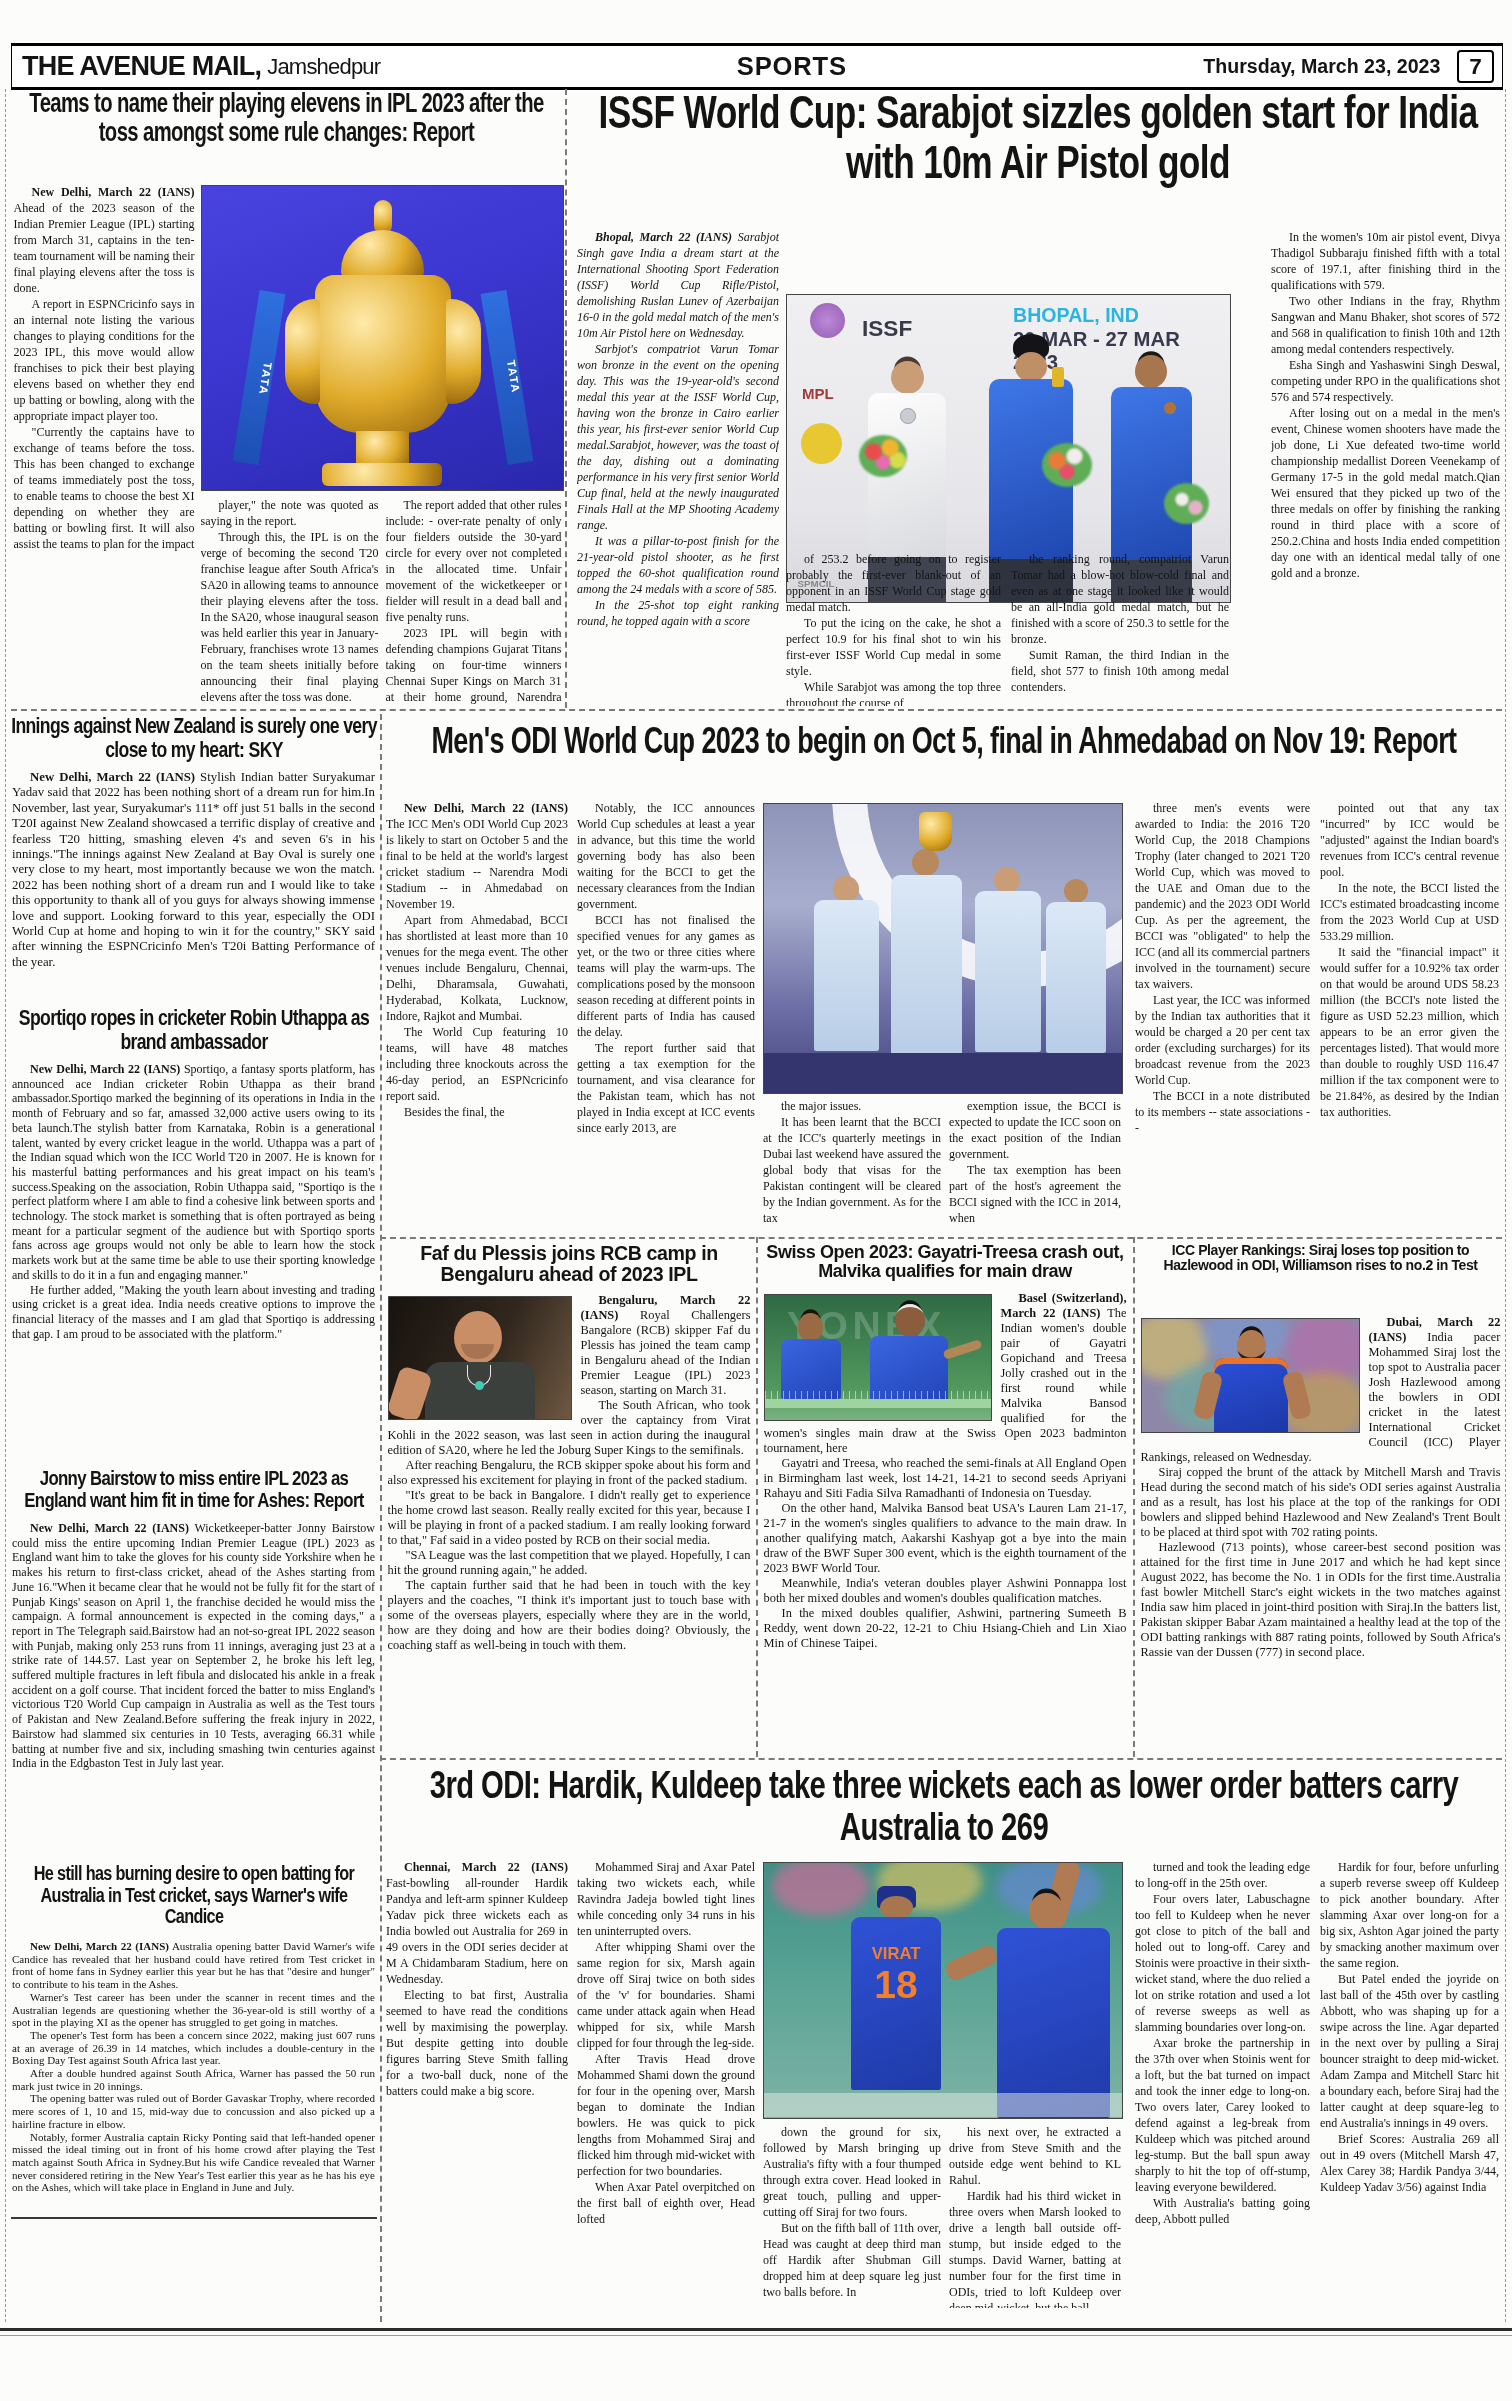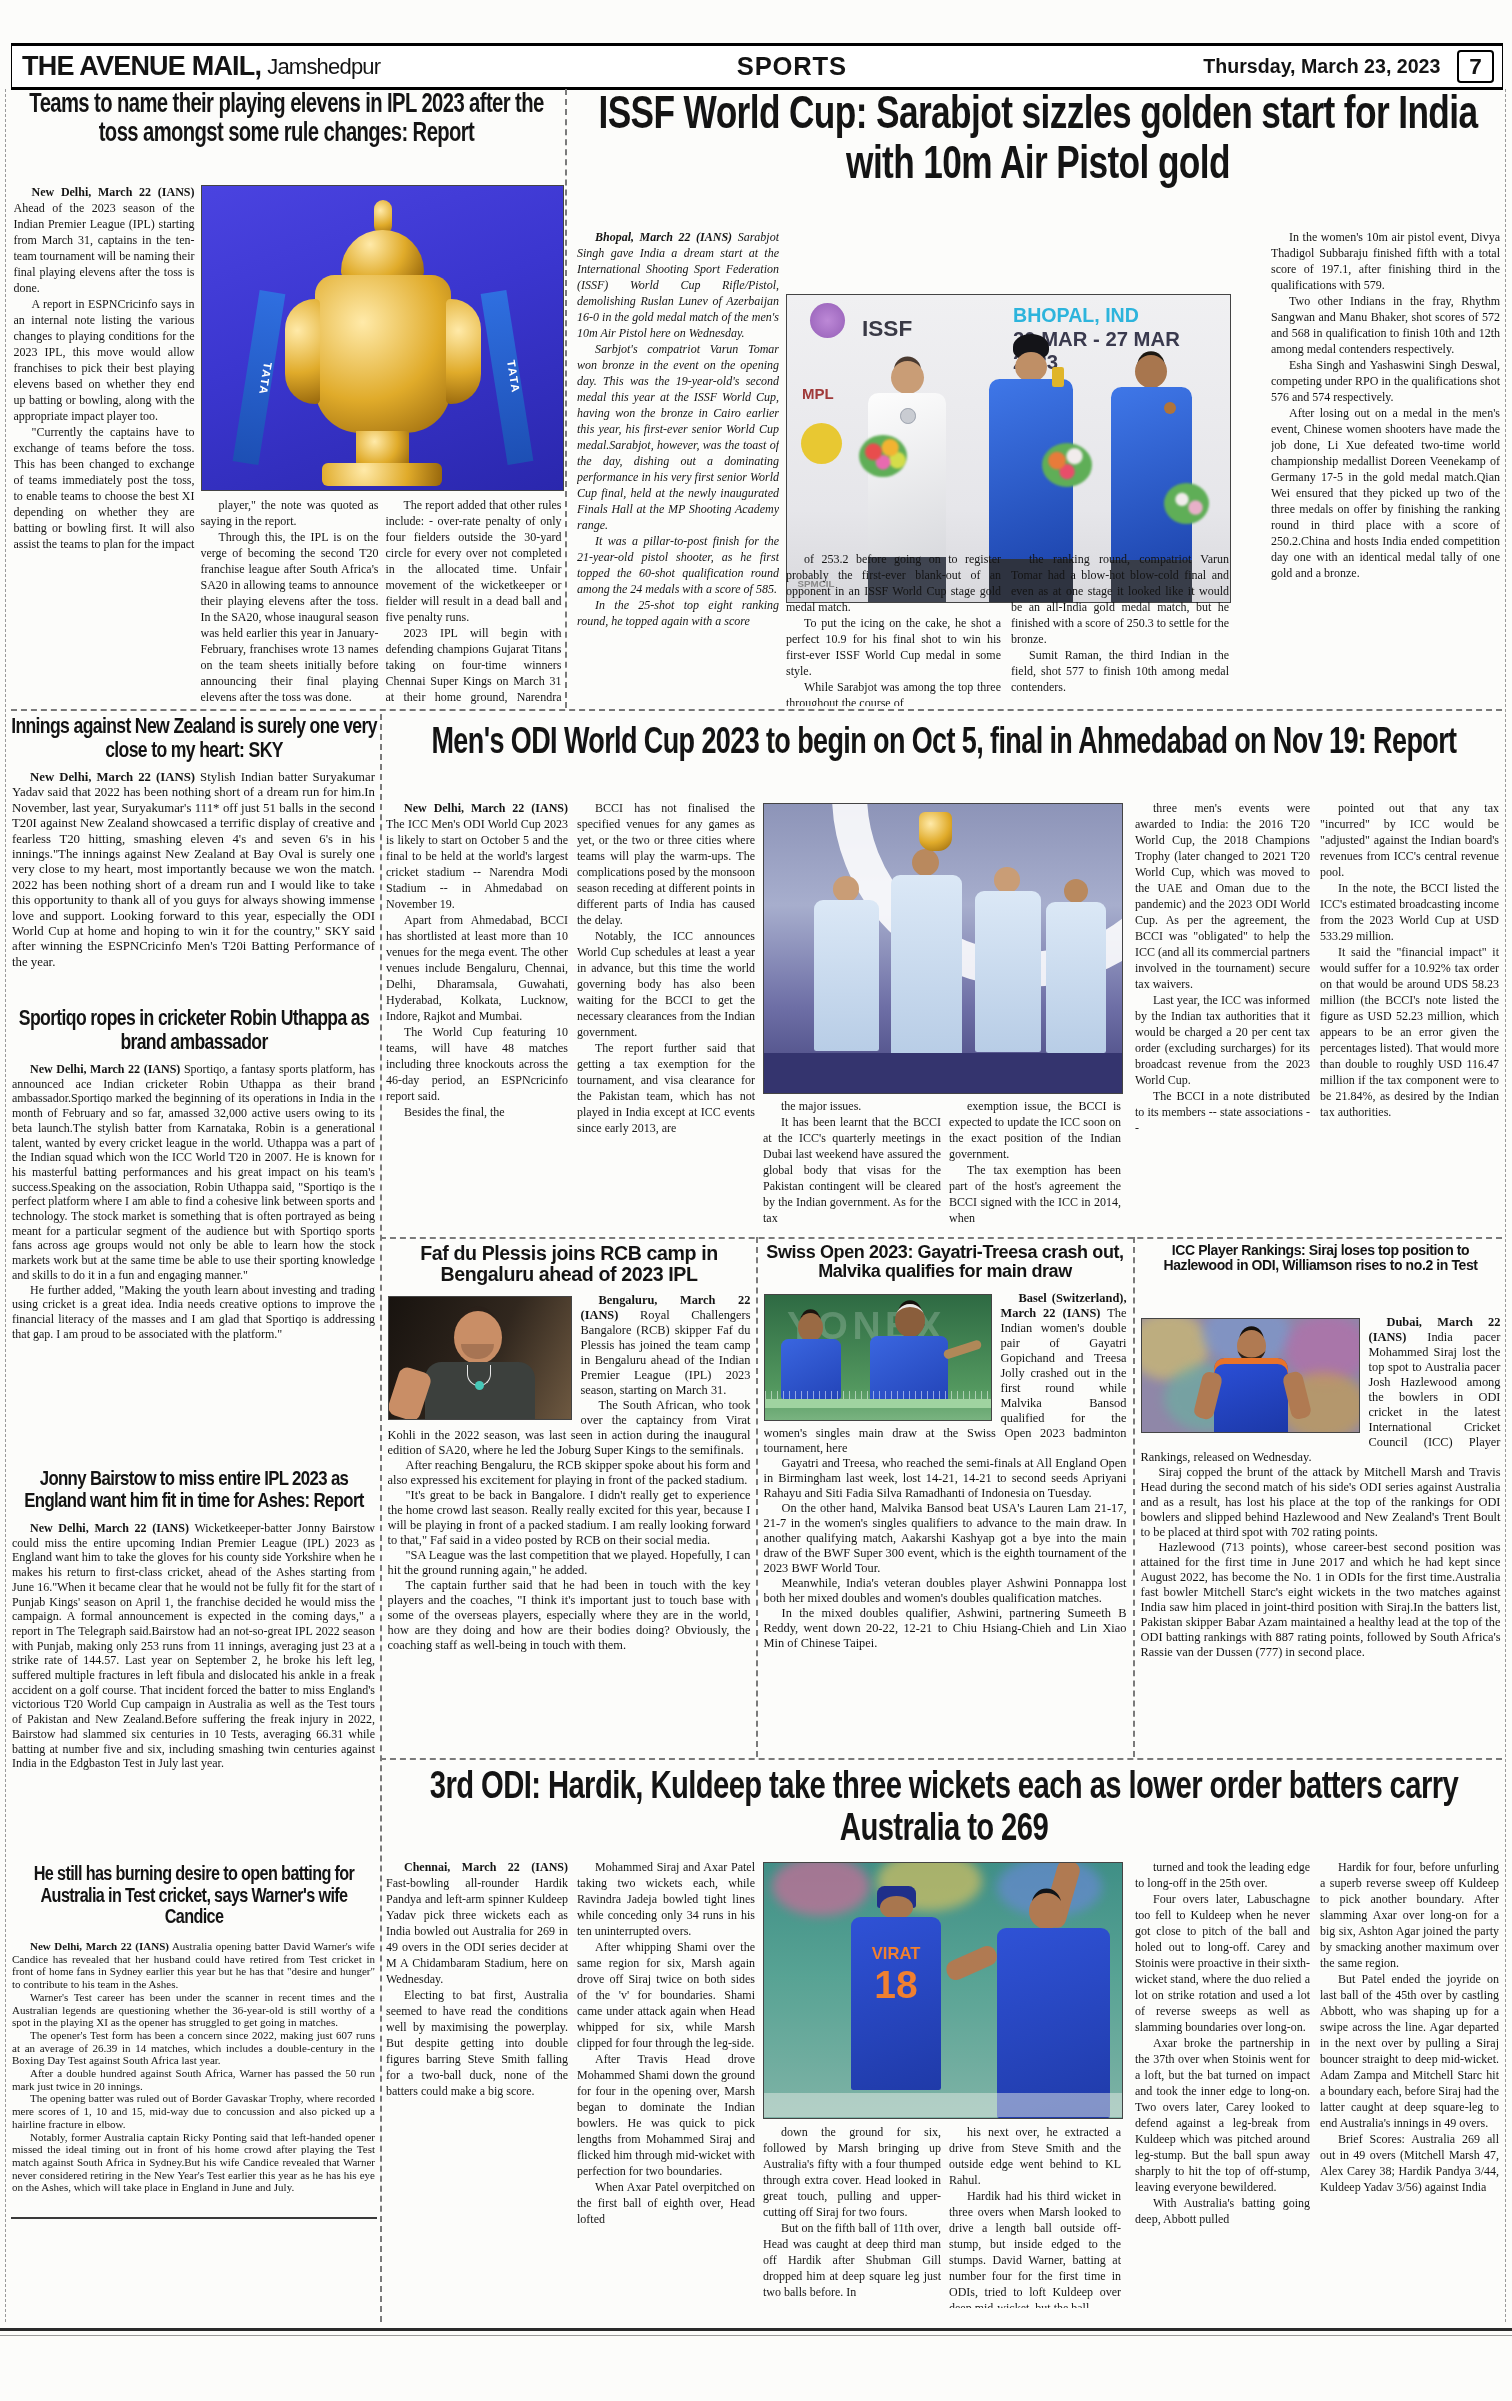--- a/index.html
+++ b/index.html
@@ -229,22 +229,22 @@
     <div class="colbox" style="left:0px;top:86px;width:182px;height:432px;">
       <p class="lead"><span class="dateline">New Delhi, March 22 (IANS)</span> <span>The ICC Men's ODI World Cup 2023 is likely to start on October 5 and the final to be held at the world's largest cricket stadium -- Narendra Modi Stadium -- in Ahmedabad on November 19.</span></p>
       <div>
           <p class="para">Apart from Ahmedabad, BCCI has shortlisted at least more than 10 venues for the mega event. The other venues include Bengaluru, Chennai, Delhi, Dharamsala, Guwahati, Hyderabad, Kolkata, Lucknow, Indore, Rajkot and Mumbai.</p>
           <p class="para">The World Cup featuring 10 teams, will have 48 matches including three knockouts across the 46-day period, an ESPNcricinfo report said.</p>
           <p class="para">Besides the final, the</p>
         </div>
     </div>
     <div class="colbox" style="left:191px;top:86px;width:178px;height:432px;">
       <div>
+          <p class="para">Notably, the ICC announces World Cup schedules at least a year in advance, but this time the world governing body has also been waiting for the BCCI to get the necessary clearances from the Indian government.</p>
           <p class="para">BCCI has not finalised the specified venues for any games as yet, or the two or three cities where teams will play the warm-ups. The complications posed by the monsoon season receding at different points in different parts of India has caused the delay.</p>
-          <p class="para">Notably, the ICC announces World Cup schedules at least a year in advance, but this time the world governing body has also been waiting for the BCCI to get the necessary clearances from the Indian government.</p>
           <p class="para">The report further said that getting a tax exemption for the tournament, and visa clearance for the Pakistan team, which has not played in India except at ICC events since early 2013, are</p>
         </div>
     </div>
 
     <div id="odi-photo" class="photo" style="left:377px;top:89px;width:358px;height:289px;">
       <div class="ph-el arc" style="left:68px;top:-203px;width:316px;height:316px;"></div>
       <div class="ph-el head-c" style="left:69px;top:72px;width:25.6px;height:25.6px;background:#c99d76;"></div>
       <div class="ph-el eng-player" style="left:50px;top:96px;width:65px;height:151px;"></div>
       <div class="ph-el head-c" style="left:148px;top:45px;width:27px;height:27px;background:#b9895e;"></div>
       <div class="ph-el eng-player" style="left:127px;top:71px;width:71px;height:181px;"></div>

